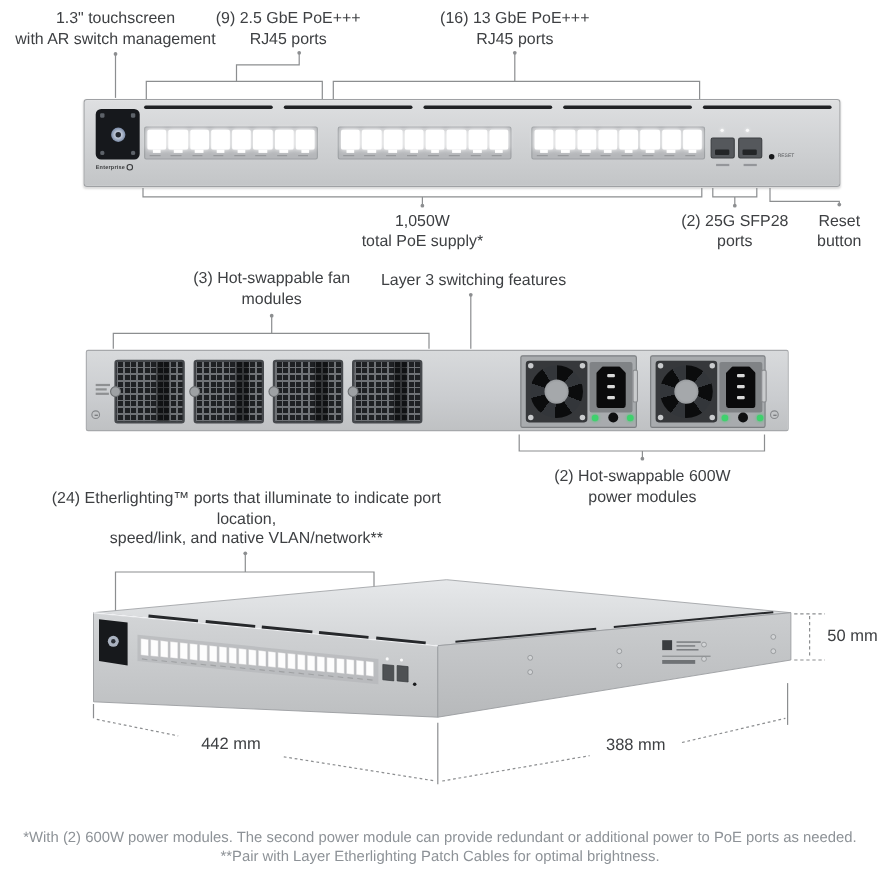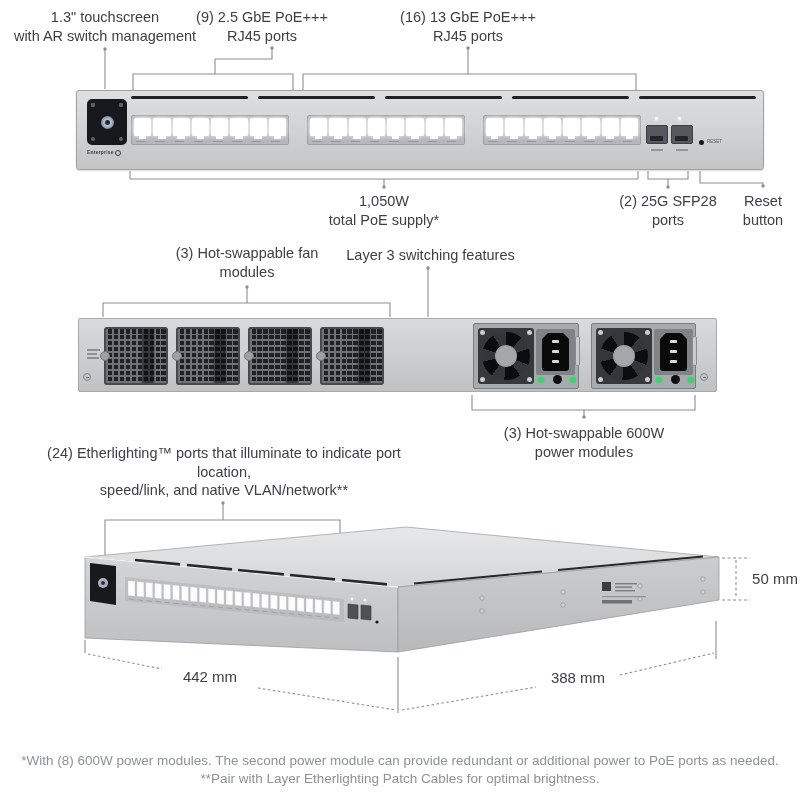--- a/index.html
+++ b/index.html
@@ -78,21 +78,21 @@
 RJ45 ports</div>
   <div class="ann" style="left:304px;top:192px;width:160px">1,050W
 total PoE supply*</div>
   <div class="ann" style="left:598px;top:192px;width:140px">(2) 25G SFP28
 ports</div>
   <div class="ann" style="left:720px;top:192px;width:86px">Reset
 button</div>
   <div class="ann" style="left:157px;top:244px;width:180px">(3) Hot-swappable fan
 modules</div>
   <div class="ann" style="left:338px;top:246px;width:185px">Layer 3 switching features</div>
-  <div class="ann" style="left:484px;top:424px;width:200px">(3) Hot-swappable 600W
+  <div class="ann" style="left:484px;top:424px;width:200px">(2) Hot-swappable 600W
 power modules</div>
   <div class="ann" style="left:24px;top:444px;width:400px">(24) Etherlighting™ ports that illuminate to indicate port location,
 speed/link, and native VLAN/network**</div>
 
   <div class="dim" style="left:750px;top:570px;width:50px">50 mm</div>
   <div class="dim" style="left:160px;top:668px;width:100px">442 mm</div>
   <div class="dim" style="left:528px;top:669px;width:100px">388 mm</div>
 
   <div id="front-panel">
     <div class="vent" style="left:54px"></div>
@@ -384,15 +384,15 @@
       <line x1="85" y1="640" x2="85" y2="653"></line>
       <line x1="88" y1="654" x2="162" y2="669" stroke-dasharray="2.5,2.5"></line>
       <line x1="258" y1="688" x2="396" y2="710" stroke-dasharray="2.5,2.5"></line>
       <line x1="398" y1="657" x2="398" y2="713"></line>
       <line x1="402" y1="710" x2="536" y2="687" stroke-dasharray="2.5,2.5"></line>
       <line x1="620" y1="675" x2="714" y2="653" stroke-dasharray="2.5,2.5"></line>
       <line x1="716" y1="621" x2="716" y2="659"></line>
     </g>
   </svg>
 
-  <div class="foot" style="top:753px">*With (8) 600W power modules. The second power module can provide redundant or additional power to PoE ports as needed.</div>
+  <div class="foot" style="top:753px">*With (2) 600W power modules. The second power module can provide redundant or additional power to PoE ports as needed.</div>
   <div class="foot" style="top:771px">**Pair with Layer Etherlighting Patch Cables for optimal brightness.</div>
 </div>
 
 </body></html>

